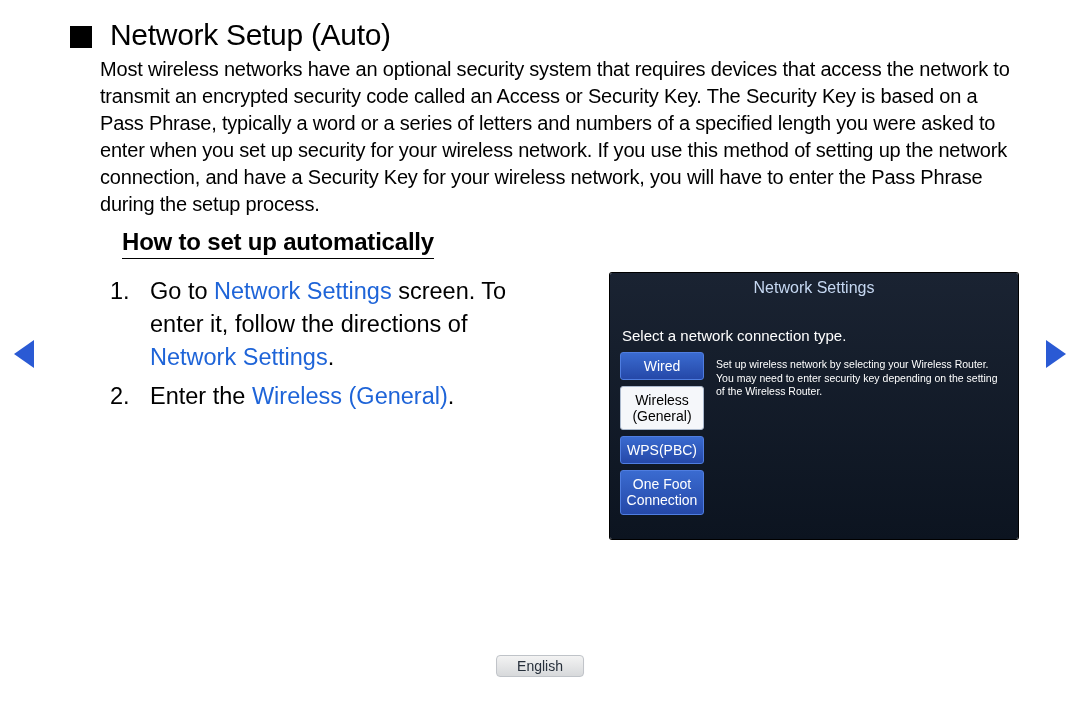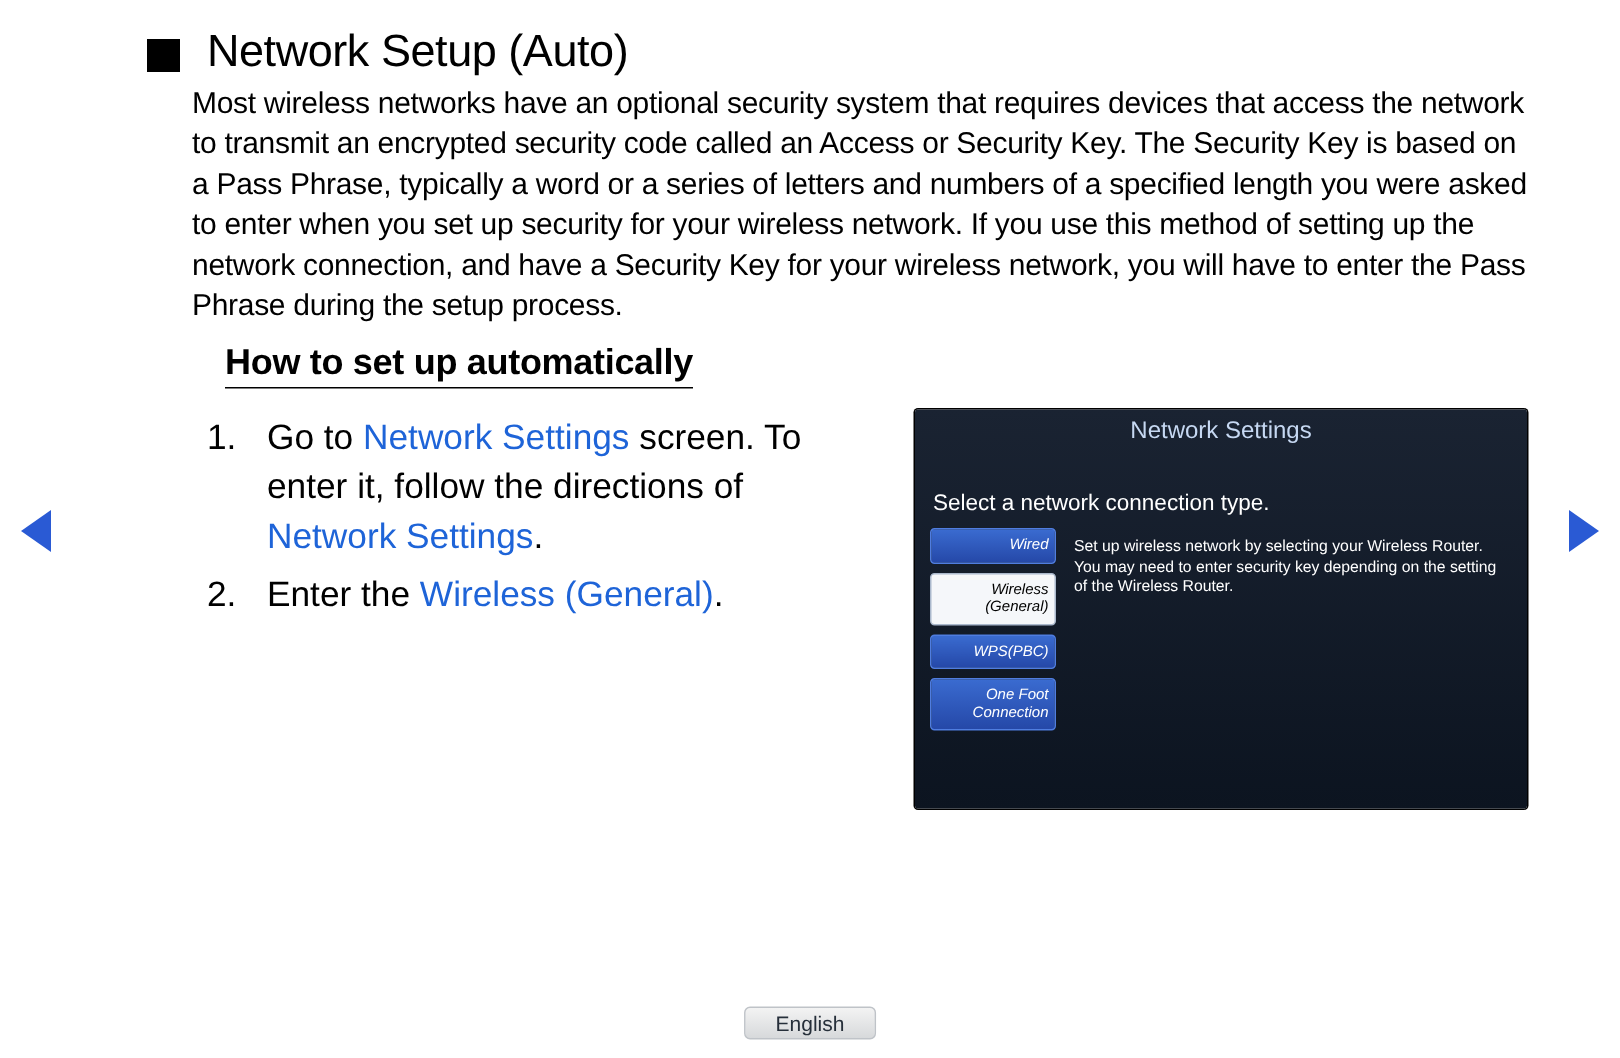--- a/index.html
+++ b/index.html
@@ -5,21 +5,21 @@
   * { box-sizing: border-box; margin: 0; padding: 0; }
   body {
     font-family: Arial, Helvetica, sans-serif;
     width: 1080px;
     height: 705px;
     background: #fff;
     position: relative;
     overflow: hidden;
   }
   .content {
-    padding: 18px 54px 0 98px;
+    padding: 18px 54px 0 70px;
     color: #000;
   }
   .heading-row {
     display: flex;
     align-items: flex-start;
     gap: 18px;
     margin-bottom: 4px;
   }
   .bullet-square {
     width: 22px;
@@ -116,25 +116,24 @@
     width: 84px;
     display: flex;
     flex-direction: column;
     gap: 6px;
   }
   .tv-opt {
     background: linear-gradient(#3a6bd0, #2548a8);
     border: 1px solid #4f7de0;
     border-radius: 3px;
     color: #fff;
-    font-size: 10px;
+    font-size: 14px;
     padding: 5px 4px;
-    text-align: right;
+    text-align: center;
     line-height: 1.15;
-    font-style: italic;
   }
   .tv-opt.selected {
     background: #f5f7fa;
     color: #000;
     border: 1px solid #aab8cc;
   }
   .tv-right {
     flex: 1;
     display: flex;
     flex-direction: row;
@@ -204,21 +203,21 @@
     display: flex;
     justify-content: flex-end;
     gap: 14px;
     align-items: center;
   }
   .tv-footer .sym { font-size: 11px; margin-right: 3px; }
   
   .lang-badge {
     position: absolute;
     left: 50%;
-    bottom: 12px;
+    bottom: 28px;
     transform: translateX(-50%);
     background: linear-gradient(#f3f3f3, #d7d9db);
     border: 1px solid #bfc3c8;
     border-radius: 4px;
     padding: 2px 20px;
     font-size: 14px;
     color: #262f3a;
   }
 </style>
 </head>

